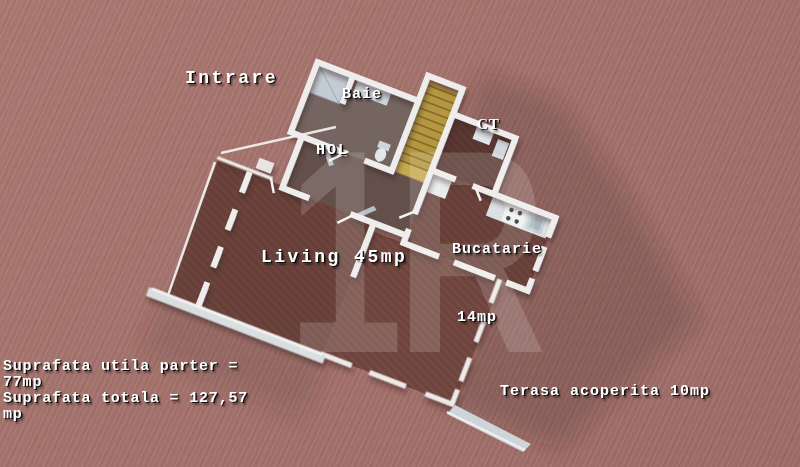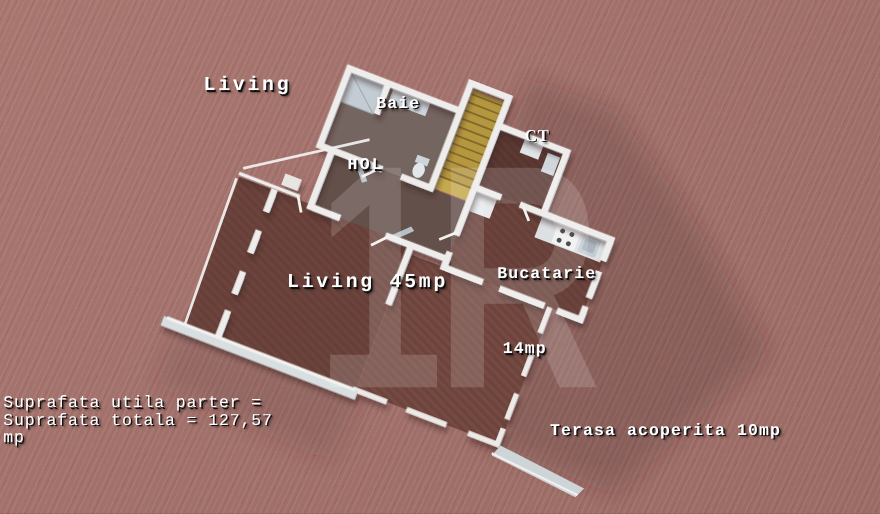--- a/index.html
+++ b/index.html
@@ -15,21 +15,21 @@
   svg{position:absolute;left:0;top:0;}
   .lbl{
     position:absolute;color:#fff;font-weight:bold;white-space:pre;
     text-shadow:1.4px 1.4px 0 rgba(15,15,15,0.95), 2.6px 2.6px 2px rgba(0,0,0,0.45);
     line-height:1.05;
   }
   .lbl.big{font-size:18px;letter-spacing:2.5px;}
   .lbl.med{font-size:15px;letter-spacing:1px;}
   .lbl.hol{letter-spacing:2px;}
   .kitchen2{margin-left:5px;margin-top:21px;}
-  .areas{position:absolute;left:3px;top:359px;color:#fff;font-weight:normal;
+  .areas{position:absolute;left:3px;top:359px;color:#fff;font-weight:bold;
     font-size:15px;letter-spacing:0.8px;line-height:16px;
     text-shadow:1.4px 1.4px 0 rgba(15,15,15,0.95), 2.6px 2.6px 2px rgba(0,0,0,0.45);}
 </style>
 </head>
 <body>
 
 <div class="stage">
 
   <svg width="800" height="467" viewBox="0 0 800 467">
     <defs>
@@ -168,29 +168,30 @@
     <g>
       <polygon points="447,414 523,452 531,444 455,405" fill="#cdd5d9"></polygon>
       <line x1="447" y1="412" x2="525" y2="450" stroke="#f0efed" stroke-width="2"></line>
     </g>
 
     <g transform="translate(287,352) scale(0.72,1)">
       <text x="0" y="0" font-family="Liberation Sans, DejaVu Sans, sans-serif" font-weight="bold" font-size="290" letter-spacing="-10" fill="#ffffff" opacity="0.15">1R</text>
     </g>
   </svg>
 
-  <div class="lbl big" style="left:185px;top:69px;">Living</div>
+  <div class="lbl big" style="left:185px;top:69px;">Intrare</div>
   <div class="lbl med" style="left:342px;top:87px;">Baie</div>
   <div class="lbl med hol" style="left:316px;top:143px;">HOL</div>
   <div class="lbl med" style="left:477px;top:117px;font-family:Liberation Serif, serif;">CT</div>
   <div class="lbl med" style="left:452px;top:210px;">
     <div>Bucatarie</div>
     <div class="kitchen2">14mp</div>
   </div>
   <div class="lbl big" style="left:261px;top:248px;text-align:right;">Living 45mp</div>
   <div class="lbl med" style="left:500px;top:340px;margin-top:44px;">Terasa acoperita 10mp</div>
 
   <div class="areas">
     <div>Suprafata utila parter =</div>
+    <div>77mp</div>
     <div>Suprafata totala = 127,57</div>
     <div>mp</div>
   </div>
 </div>
 
 </body></html>

